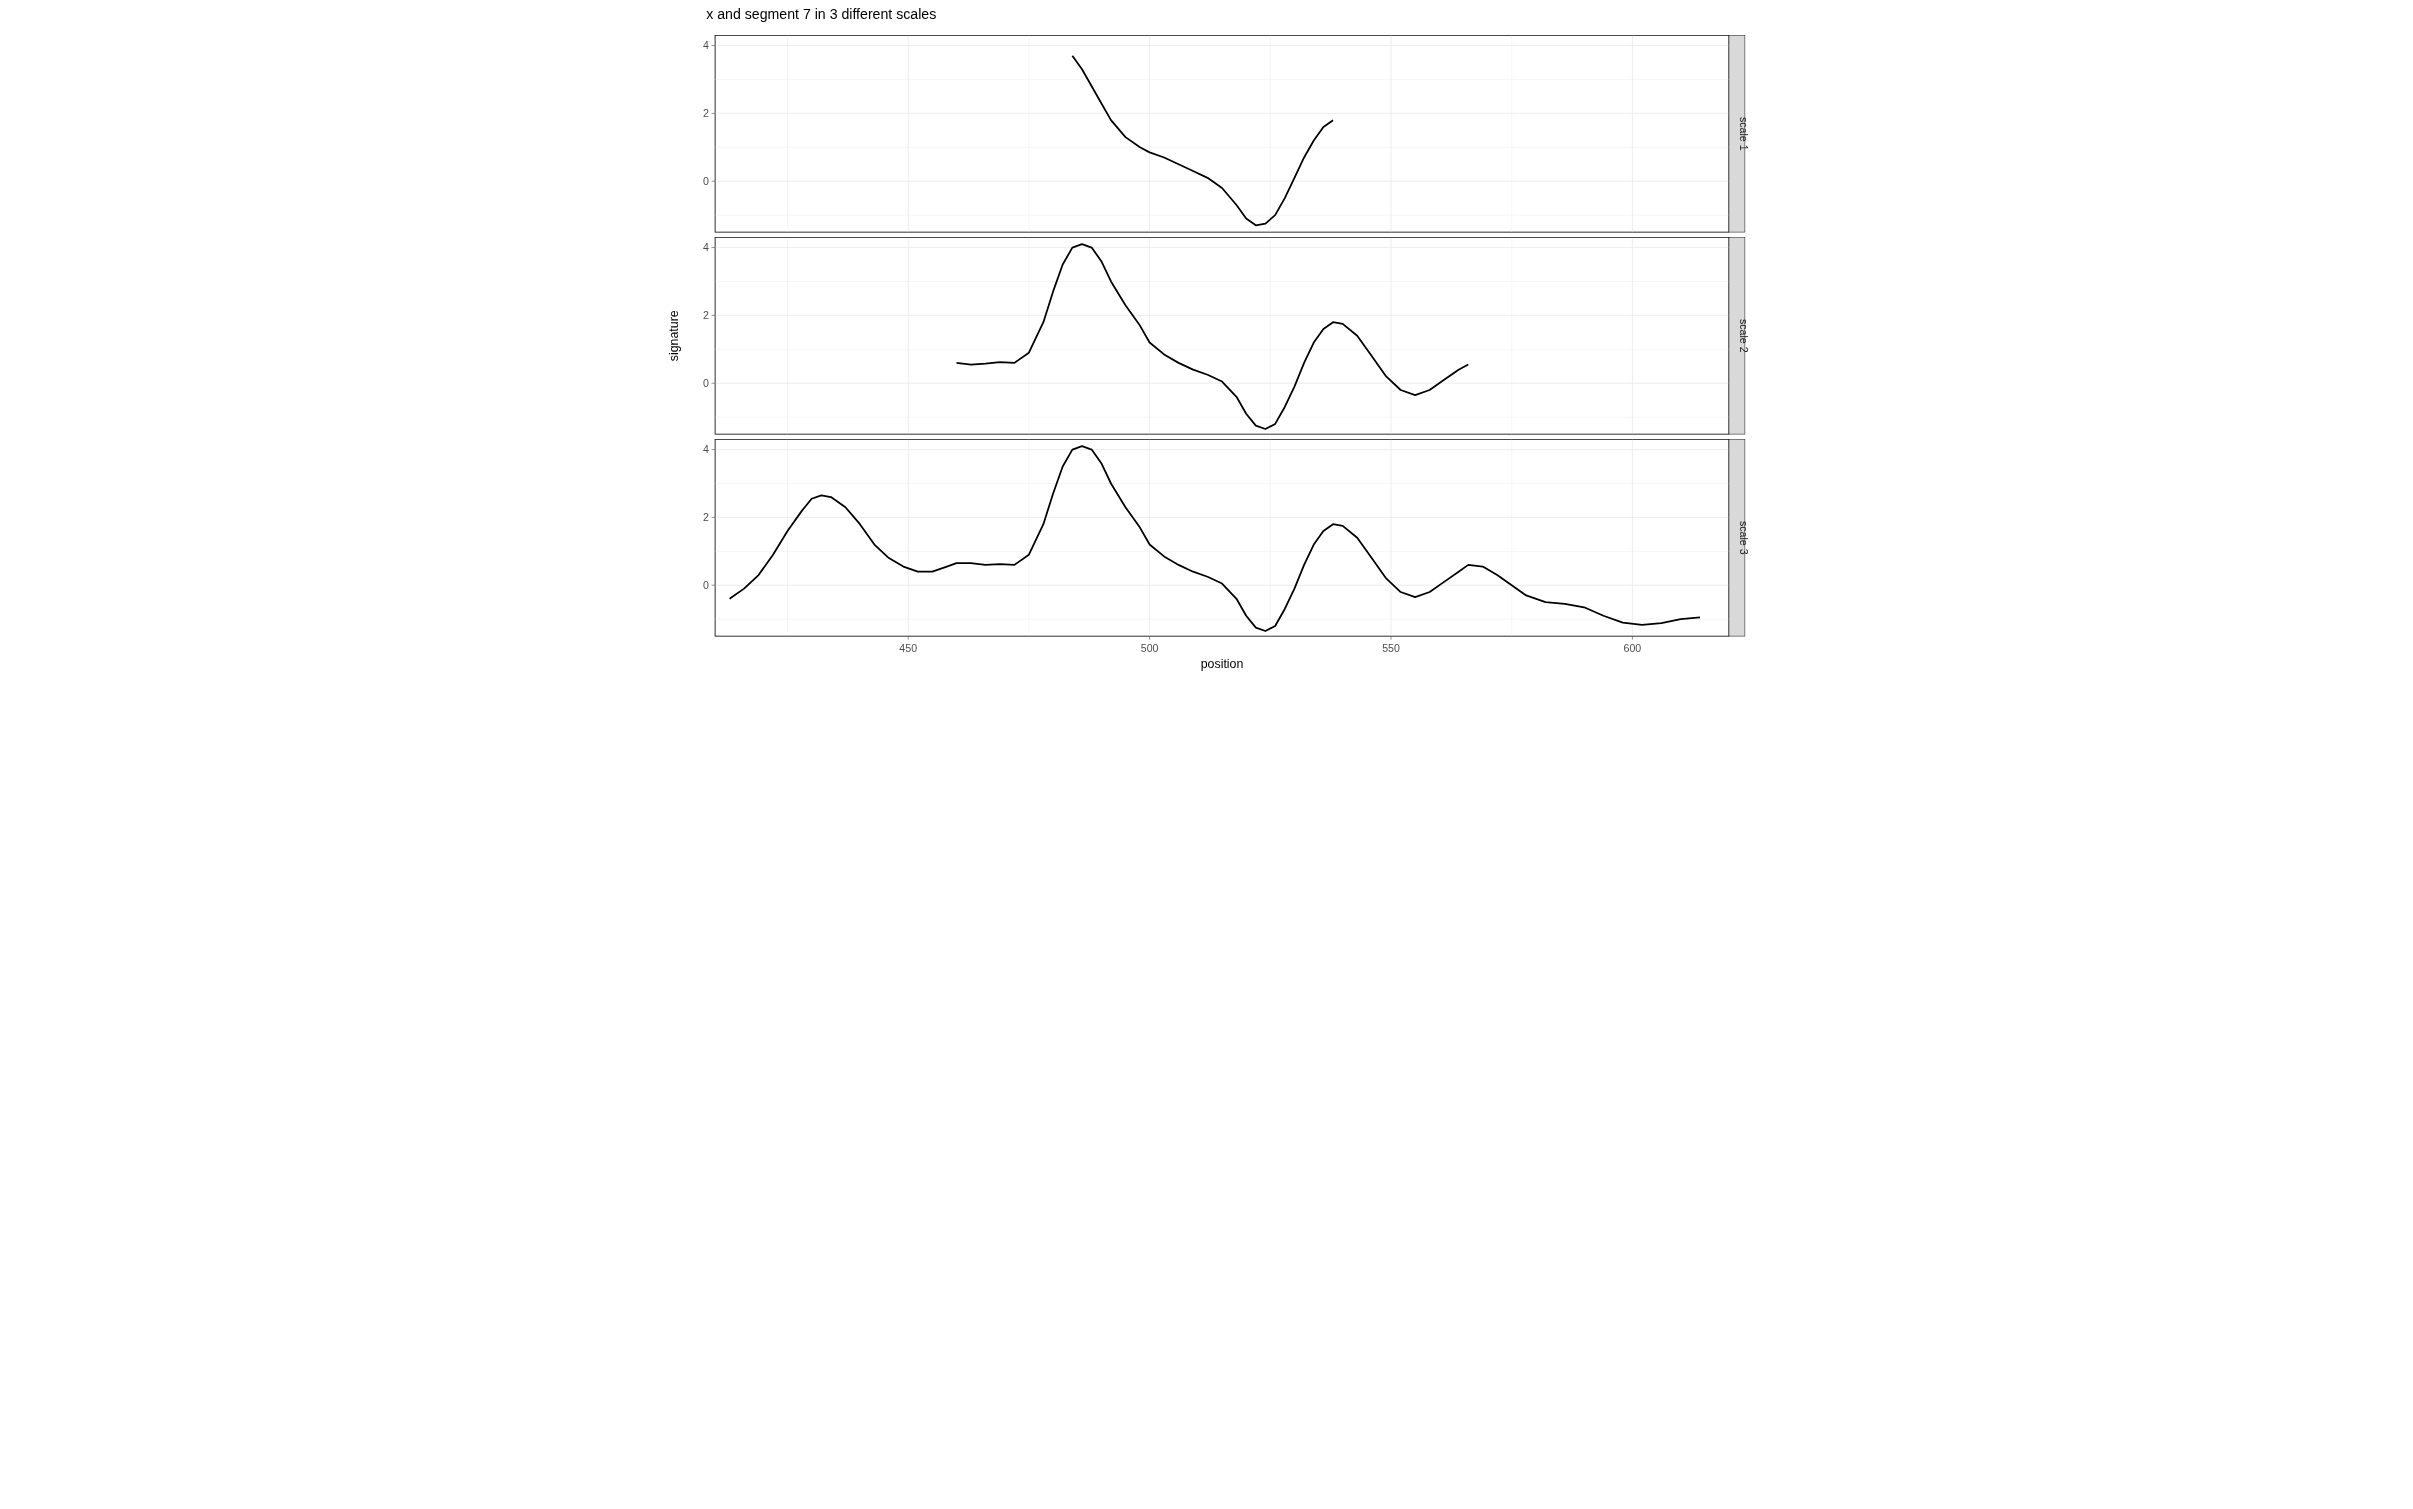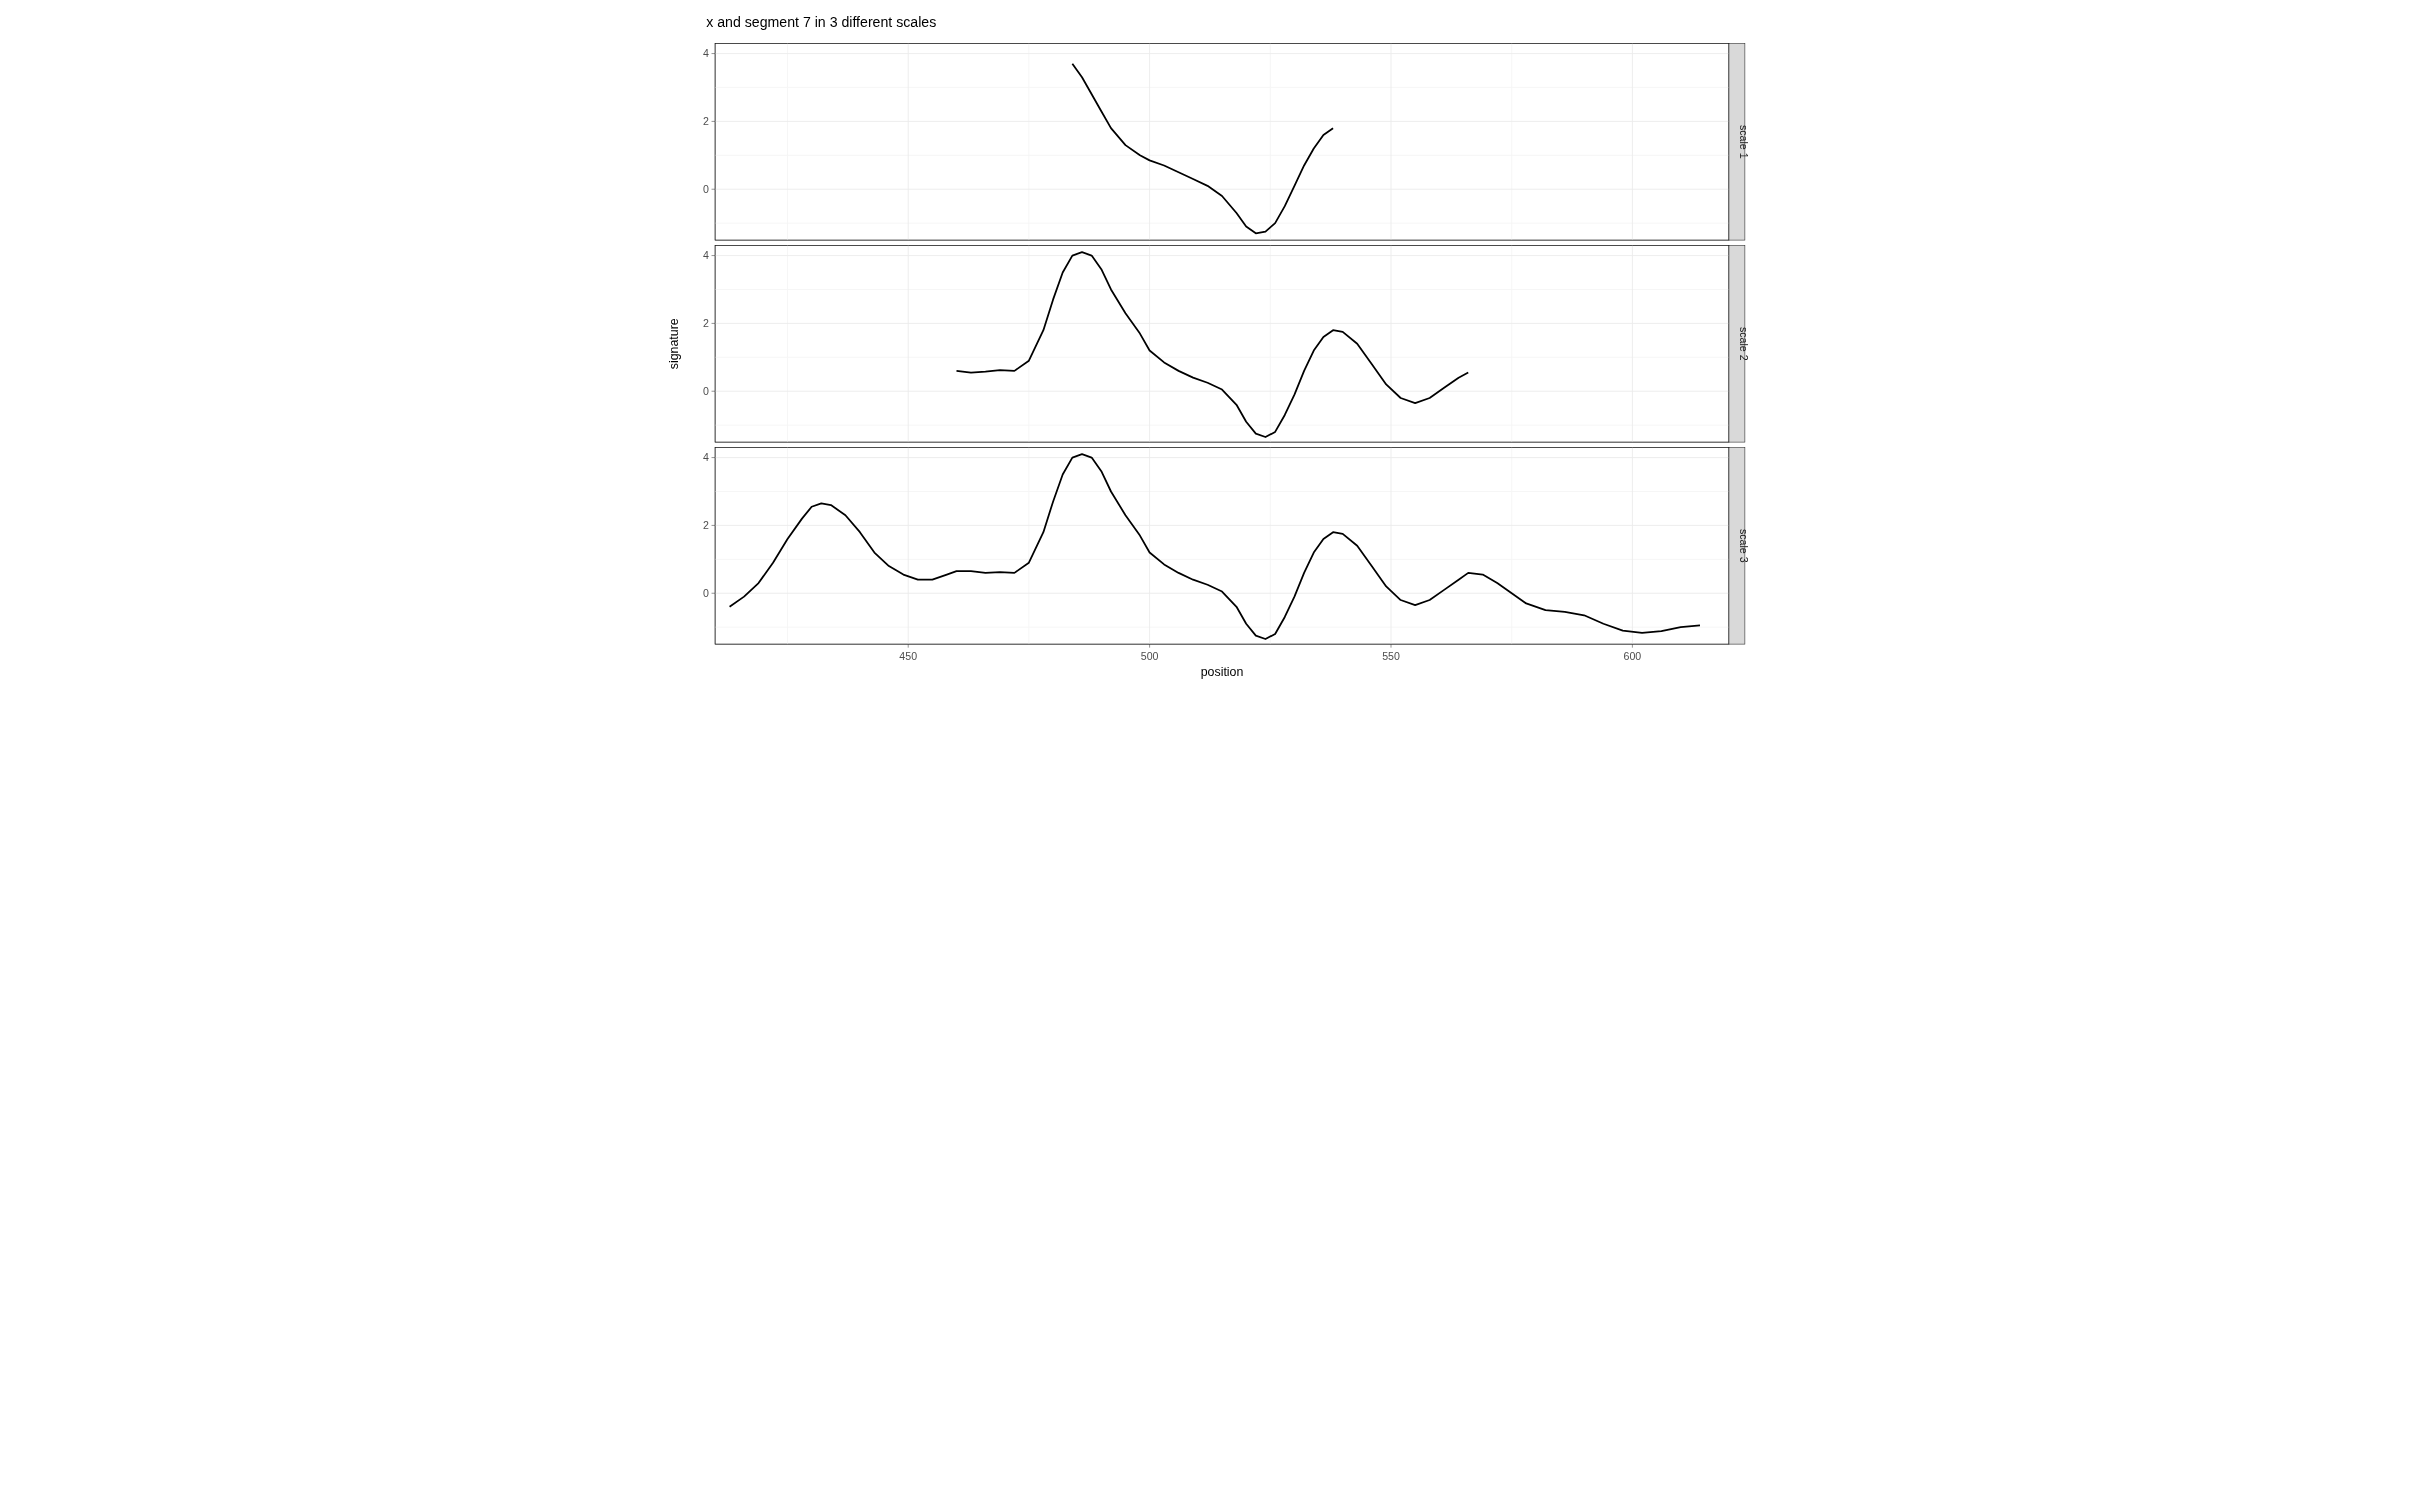--- a/index.html
+++ b/index.html
@@ -5,21 +5,21 @@
   html, body {
     margin: 0;
     padding: 0;
     background: #ffffff;
     font-family: Arial, Helvetica, sans-serif;
     color: #1a1a1a;
   }
   .chart-wrap {
     width: 1090px;
     height: 675px;
-    margin: 8px auto;
+    margin: 0 auto;
     position: relative;
   }
   svg { display: block; }
   .title { font-size: 16px; }
   .axis-label { font-size: 14px; }
   .tick-label { font-size: 12px; fill: #4d4d4d; }
   .facet-strip { fill: #d9d9d9; stroke: #1a1a1a; stroke-width: 0.6; }
   .panel-bg { fill: #ffffff; stroke: #1a1a1a; stroke-width: 0.6; }
   .grid-major { stroke: #ebebeb; stroke-width: 1; }
   .grid-minor { stroke: #f5f5f5; stroke-width: 1; }

